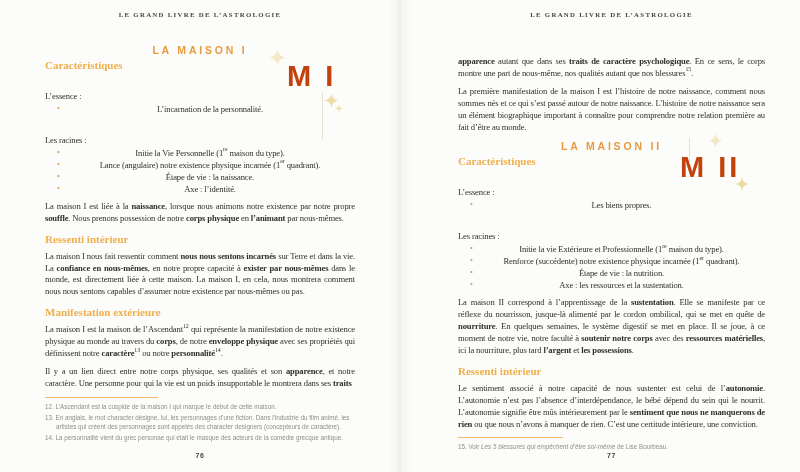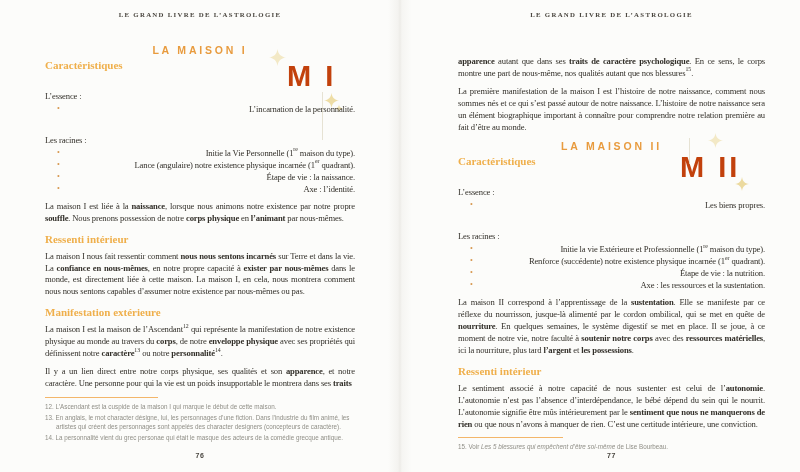--- a/index.html
+++ b/index.html
@@ -20,21 +20,21 @@
 
   .h1{margin:0 4px 2px;font-family:Liberation Sans, sans-serif;font-weight:700;
     font-size:10.5px;letter-spacing:2.8px;color:var(--c-h1,#E89B3E);text-align:center;line-height:13px;}
   .page--right .h1{margin-top:7px;}
   .h2{margin:8px 0 3px;font-size:11px;font-weight:700;color:var(--c-h2,#EFAF4B);
     text-align:left;line-height:12px;letter-spacing:0;}
   .h2--first{margin-top:1px;}
   .label{margin:20px 0 0;text-align:left;}
   .para{margin:6px 0 0;}
   .bullets{list-style:none;margin:0;padding:0 0 0 20px;}
-  .bullets li{position:relative;text-align:right;line-height:12px;}
+  .bullets li{position:relative;text-align:center;line-height:12px;}
   .bullets li::before{content:"\2022";position:absolute;left:-8px;top:0;
     color:var(--c-bullet,#D89A52);font-size:8px;}
   .b{font-weight:bold;} .i{font-style:italic;}
   sup{font-size:5.8px;letter-spacing:0;line-height:0;position:relative;top:-0.6px;}
 
   .glyph{position:absolute;font-family:"Liberation Sans",sans-serif;font-weight:700;
     font-size:29px;letter-spacing:3px;color:#c2410c;white-space:nowrap;line-height:1;}
   .page--left .glyph{left:287px;top:62px;}
   .page--right .glyph{left:280px;top:153px;}
 

